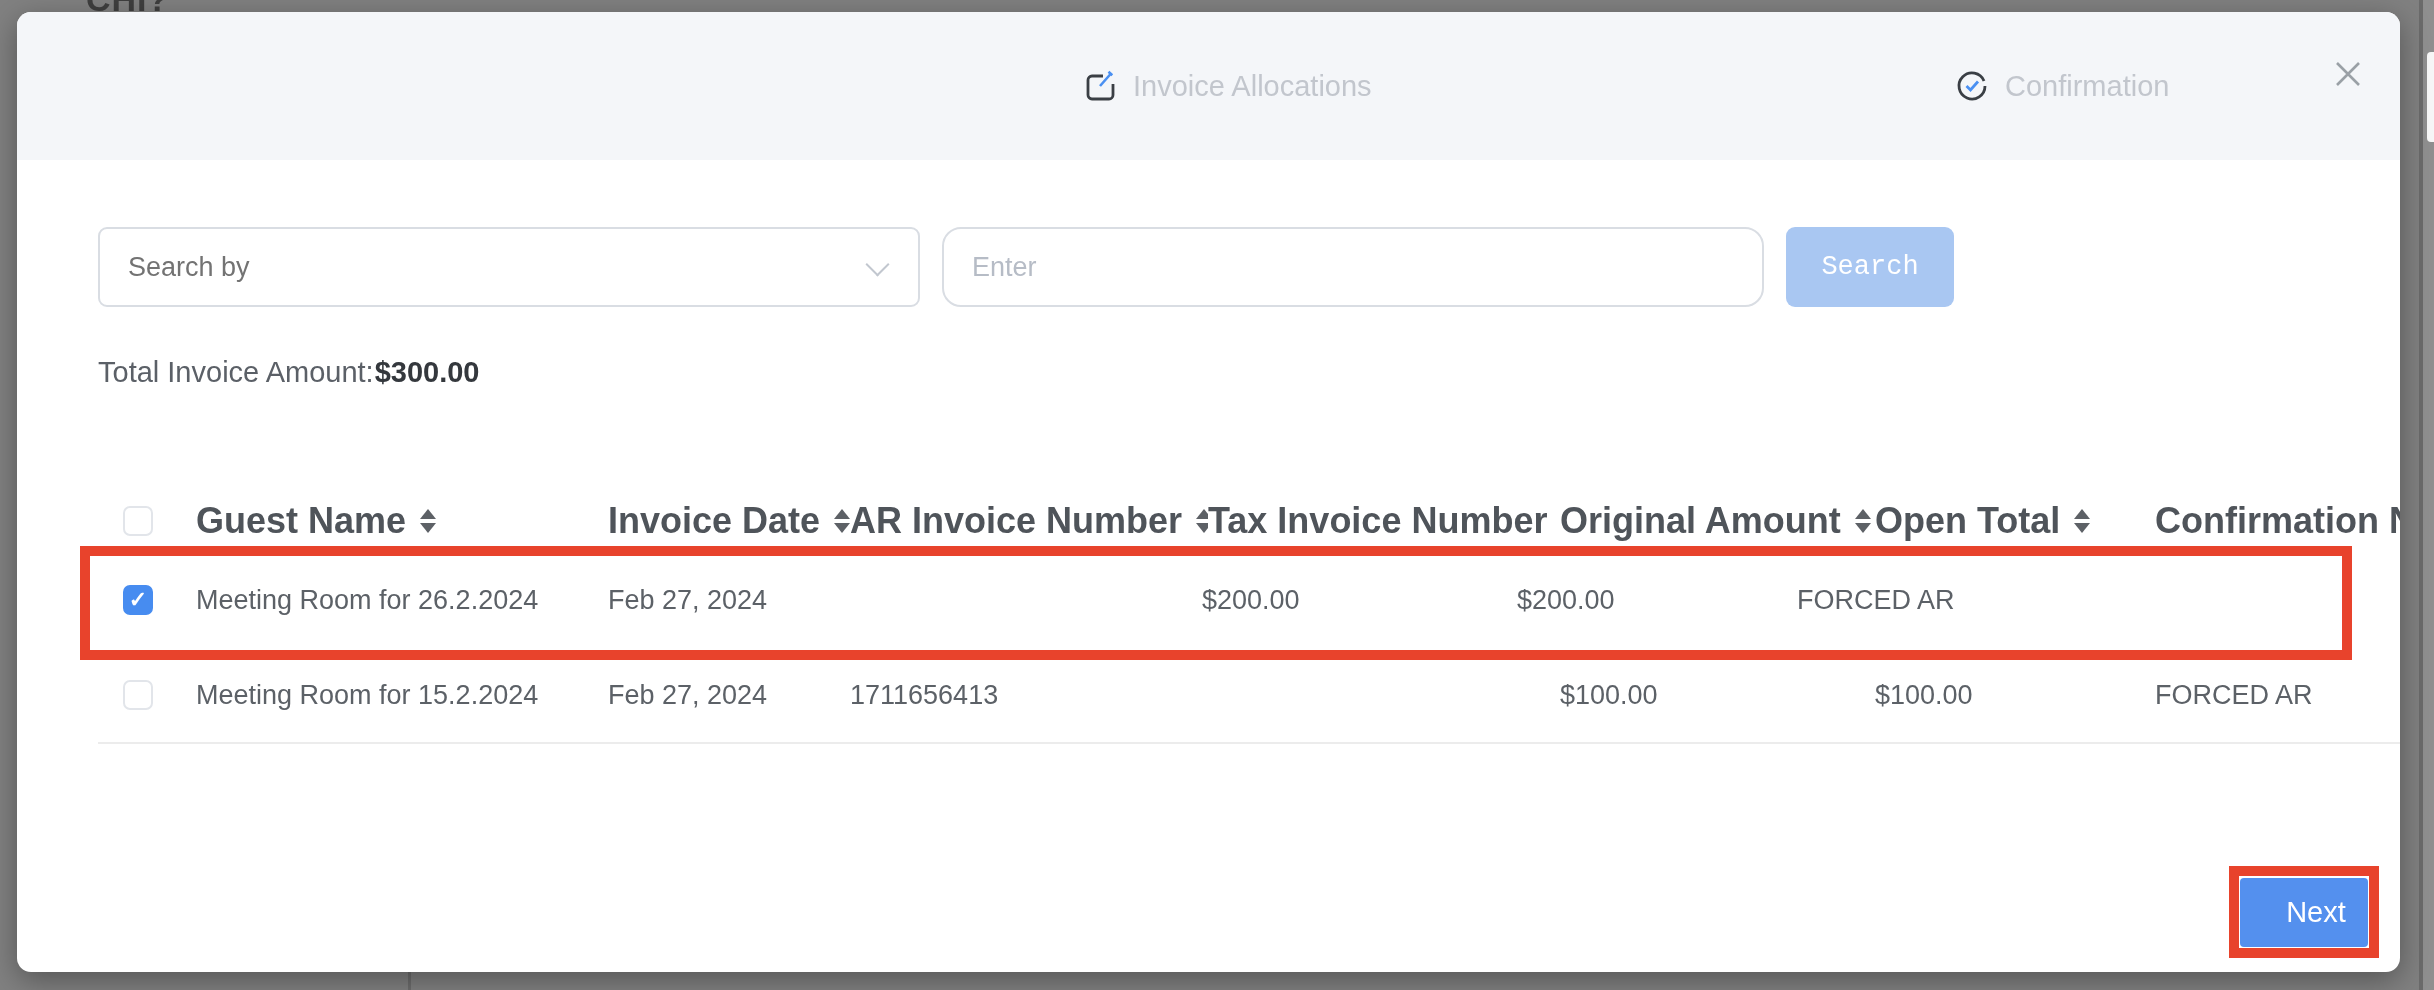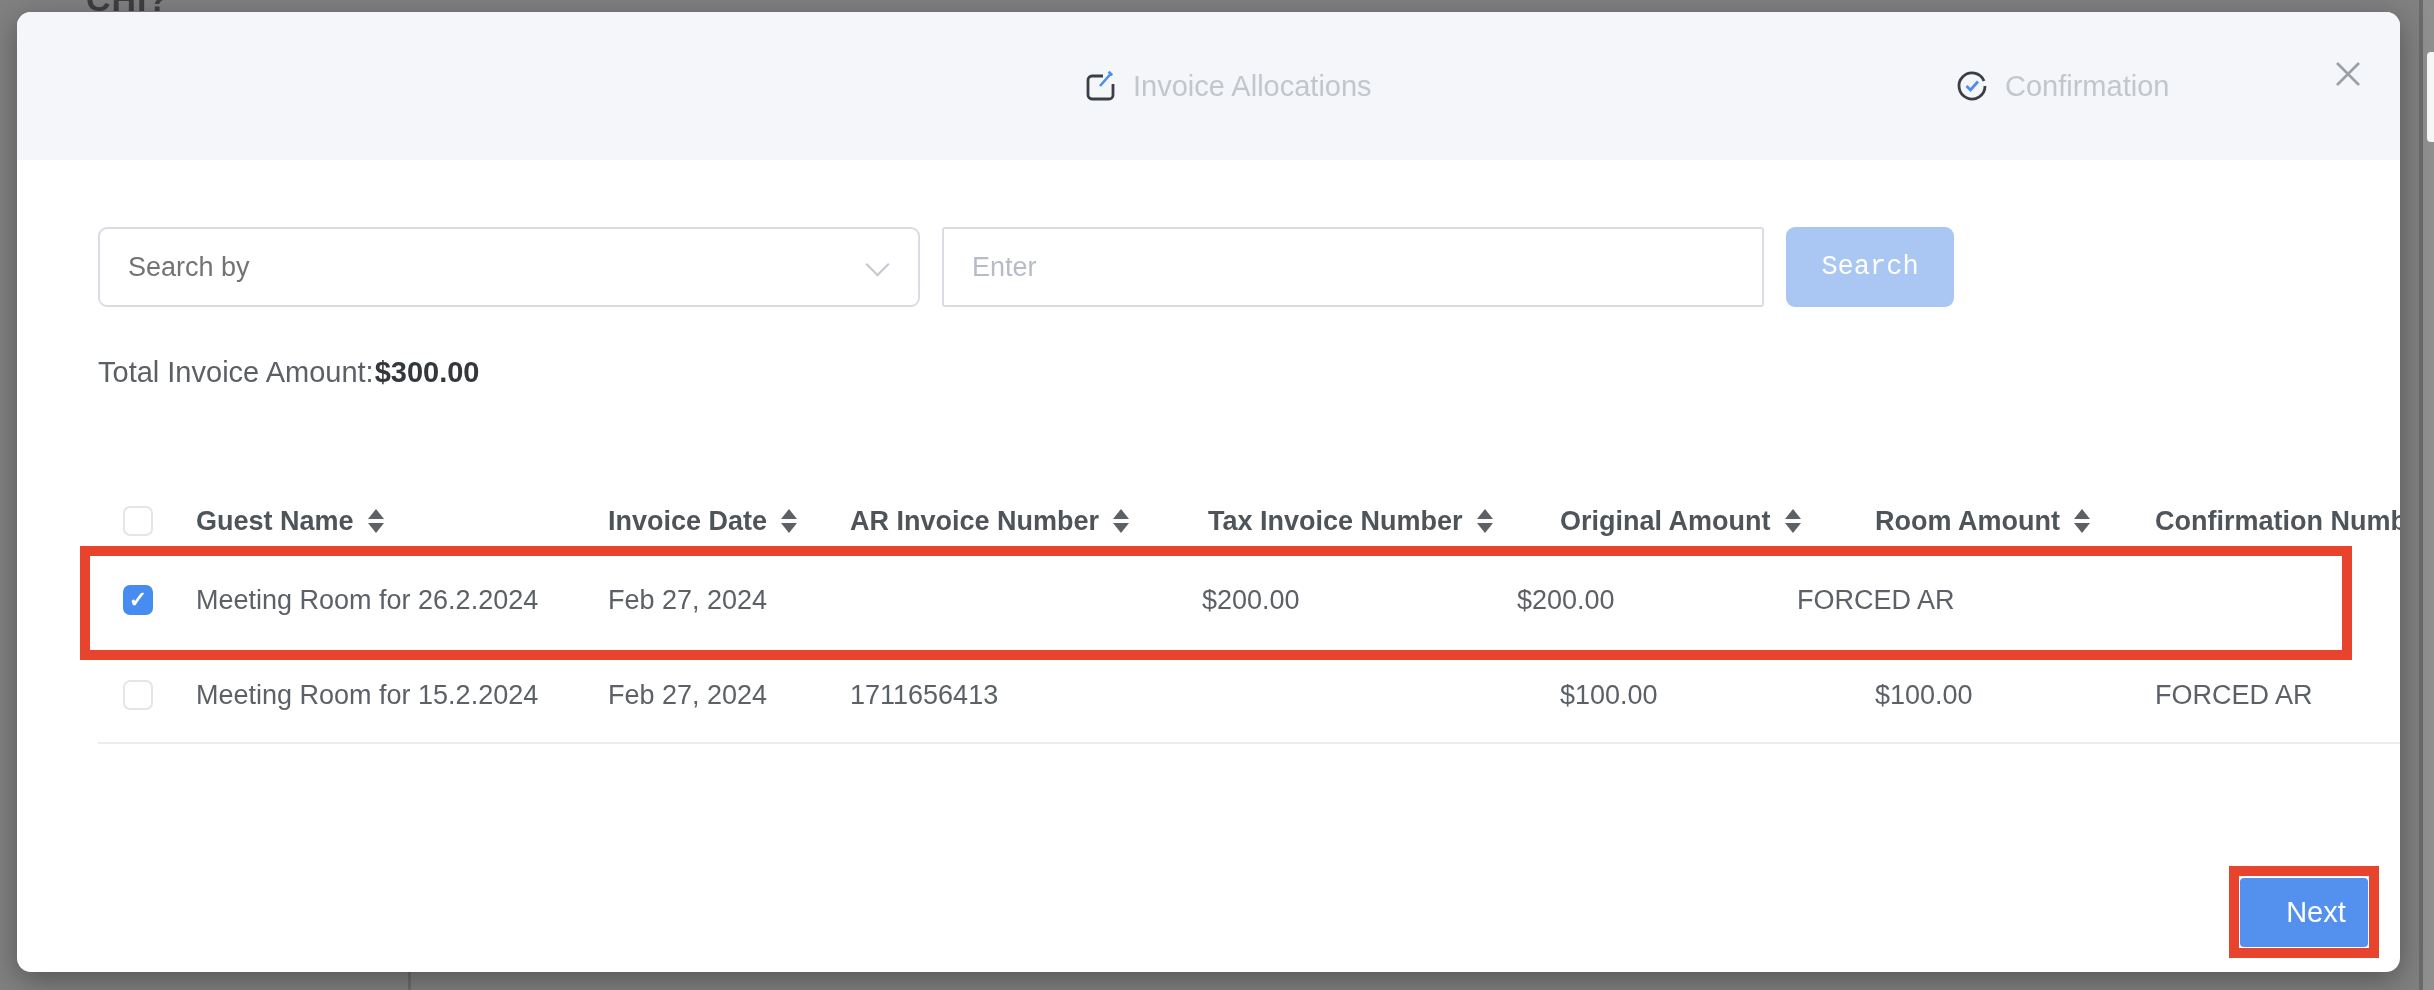--- a/index.html
+++ b/index.html
@@ -56,21 +56,21 @@
     display:flex; align-items:center; padding-left:28px; cursor:pointer;
   }
   .placeholder{ font-size:27px; color:#737373; }
   .chev{
     position:absolute; right:32px; top:27px; width:17px; height:17px;
     border-right:2px solid #c2c7cf; border-bottom:2px solid #c2c7cf;
     transform:rotate(45deg);
   }
   .term-input{
     position:absolute; left:925px; top:215px; width:822px; height:80px;
-    background:#fff; border:2px solid #d9dde3; border-radius:3px;
+    background:#fff; border:2px solid #d9dde3; border-radius:19px;
     font-family:"Liberation Sans", sans-serif;
     font-size:27px; color:#4c1d95; padding-left:28px; outline:none;
   }
   .term-input::placeholder{ color:#b6bcc6; }
   .search-btn{
     position:absolute; left:1769px; top:215px; width:168px; height:80px;
     background:var(--light-blue,#a9c7f2); border:none; border-radius:9px;
     color:#ffffff; font-size:27px; font-family:Liberation Mono, monospace;
     cursor:pointer;
   }
@@ -81,21 +81,21 @@
     font-size:29px; color:#5b6067;
   }
   .total b{ color:#34383d; font-weight:700; margin-left:1px; }
 
   
   .table{
     position:absolute; left:81px; top:478px; width:2302px; overflow:hidden;
   }
   .tr{ display:flex; align-items:center; width:2302px; }
   .thead{ height:62px; }
-  .thead .hcell{ font-size:27px; font-weight:700; color:#4f545a; display:flex; align-items:center; white-space:nowrap; overflow:hidden; }
+  .thead .hcell{ font-size:36px; font-weight:700; color:#4f545a; display:flex; align-items:center; white-space:nowrap; overflow:hidden; }
   .row{ height:96px; }
   .row .cell{ font-size:27px; color:#5c6167; white-space:nowrap; overflow:hidden; }
   .row2{ border-bottom:2px solid #ececec; }
   .c0{ width:98px; flex:none; padding-left:25px; }
   .c1{ width:412px; flex:none; }
   .c2{ width:242px; flex:none; }
   .c3{ width:358px; flex:none; }
   .c4{ width:352px; flex:none; }
   .c5{ width:315px; flex:none; }
   .c6{ width:280px; flex:none; }
@@ -223,21 +223,21 @@
           </span>
       </div>
       <div class="hcell c5">
         <span>Original Amount</span>
         <span class="sort">
             <i class="up"></i>
             <i class="down"></i>
           </span>
       </div>
       <div class="hcell c6">
-        <span>Room Amount</span>
+        <span>Open Total</span>
         <span class="sort">
             <i class="up"></i>
             <i class="down"></i>
           </span>
       </div>
       <div class="hcell c7">
         <span>Confirmation Number</span>
       </div>
     </div>
 

